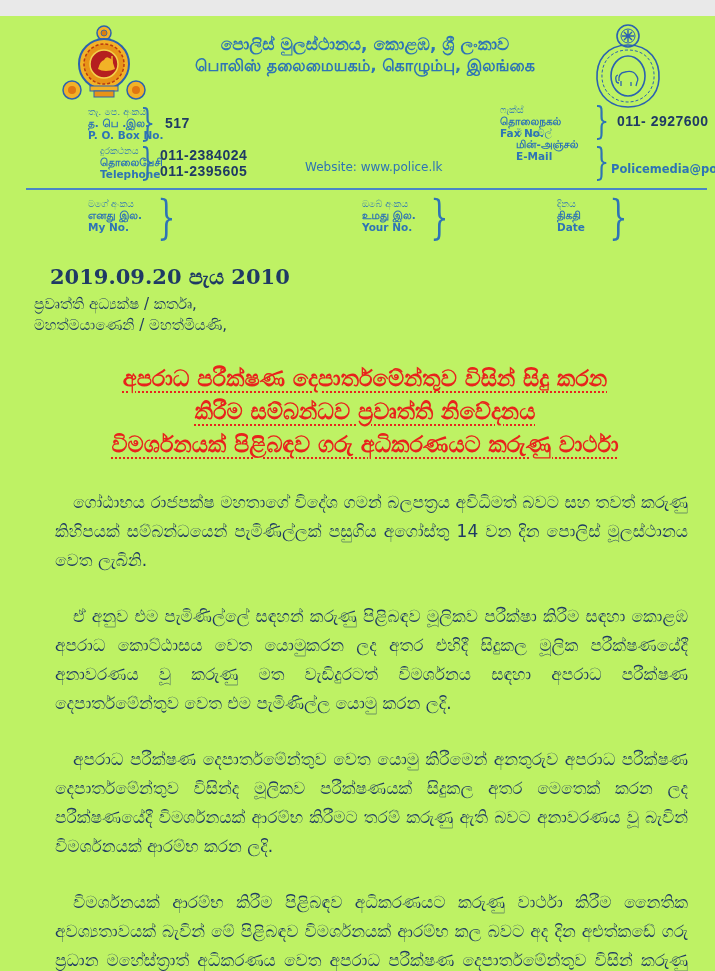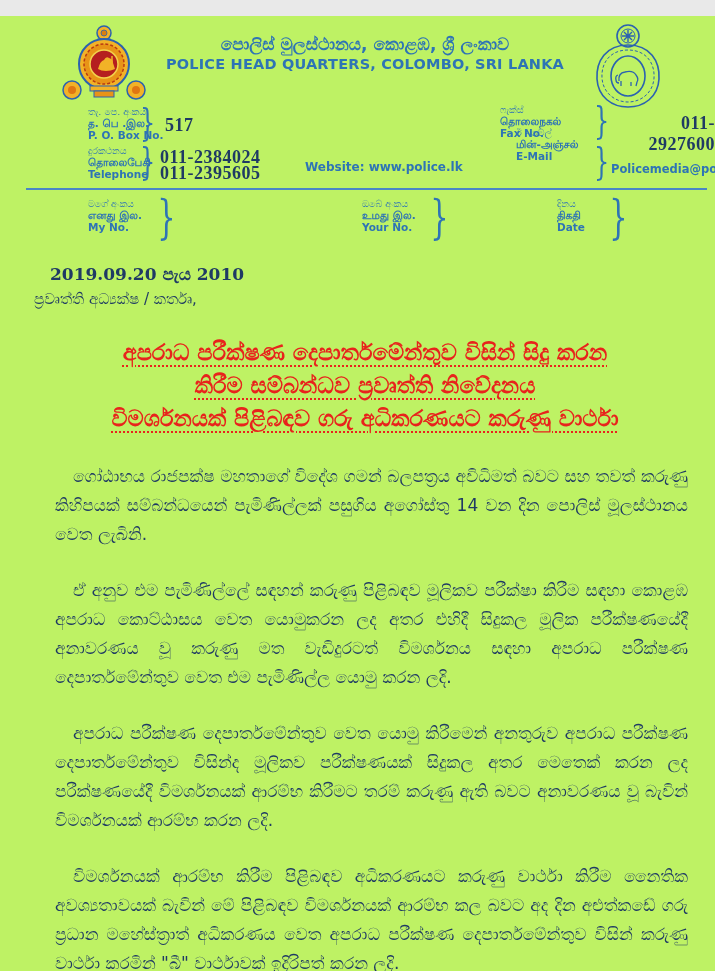--- a/index.html
+++ b/index.html
@@ -30,39 +30,39 @@
   .lbl-en{font-size:10.5px;font-weight:bold;display:block;}
   .brace{
     position:absolute;color:#2e74b5;
     font-family:"DejaVu Serif","Liberation Serif",serif;
     font-weight:normal;
   }
   .brace-sm{font-size:30px;transform:scale(.8,1.25);transform-origin:center;}
   .brace-lg{font-size:36px;transform:scale(.8,1.3);transform-origin:center;}
   .contact-value{
     position:absolute;color:#1f3a64;
-    font-family:Liberation Serif, serif;
-    font-weight:bold;font-size:18px;letter-spacing:.5px;text-align:right;
+    font-family:Liberation Sans, sans-serif;
+    font-weight:bold;font-size:14px;letter-spacing:.5px;text-align:right;
   }
   .contact-value-sans{
     position:absolute;color:#2e74b5;font-weight:bold;font-size:11.5px;
   }
-  .website{position:absolute;color:#2e74b5;font-weight:bold;font-size:12px;text-align:right;}
+  .website{position:absolute;color:#2e74b5;font-weight:normal;font-size:12px;text-align:right;}
   .hrule{position:absolute;left:26px;right:8px;top:172px;height:2px;background:#4a86c5;}
 
   
   .content{
     position:absolute;left:0;top:240px;width:715px;
     padding:8px 27px 0 55px;box-sizing:border-box;
     color:#1f3a64;
   }
   .datetime{
     margin-left:-5px;
     font-family:"DejaVu Serif","Liberation Serif",serif;
-    font-weight:bold;font-size:17px;color:#1f3a64;
+    font-weight:bold;font-size:21px;color:#1f3a64;
   }
   .salutation{margin-left:-21px;margin-top:5px;font-size:15px;line-height:21px;color:#1f3a64;}
   .subject{
     margin:26px 0 0 -10px;width:640px;text-align:center;
     color:#e8231c;font-weight:bold;font-size:22.5px;line-height:33px;
   }
   .subject .u{
     text-decoration:underline;
     text-decoration-style:dotted;
     text-decoration-thickness:2px;
@@ -118,40 +118,40 @@
         <g stroke-width="1.3">
           <path d="M31 60 q-1 -8 6 -9 q8 -2 11 3 q3 4 1 7 l-1 4 M33 60 l0 5 M43 61 l0 4"></path>
           <path d="M30 54 q-3 1 -2 5 q0 3 3 3"></path>
         </g>
       </g>
     </svg>
   </div>
 
   <div class="org-block">
     <div class="org-si">පොලිස් මුලස්ථානය, කොළඹ, ශ්‍රී ලංකාව</div>
-    <div class="org-en">POLICE HEAD QUARTERS, COLOMBO, SRI LANKA</div>
+    <div class="org-ta">பொலிஸ் தலைமையகம், கொழும்பு, இலங்கை</div>
   </div>
 
   <div class="label-group" style="left:88px;top:90px;">
     <span class="lbl-si">තැ. පෙ. අංකය</span>
     <span class="lbl-ta">த. பெ .இல.</span>
     <span class="lbl-en">P. O. Box No.</span>
   </div>
   <span class="brace brace-sm" style="left:138px;top:88px;">}</span>
   <div class="contact-value" style="left:165px;top:99px;">517</div>
 
   <div class="label-group" style="left:500px;top:88px;">
     <span class="lbl-si">ෆැක්ස්</span>
     <span class="lbl-ta">தொலைநகல்</span>
     <span class="lbl-en">Fax No.</span>
   </div>
   <span class="brace brace-sm" style="left:592px;top:86px;">}</span>
   <div class="contact-value" style="left:617px;top:97px;">011- 2927600</div>
 
-  <div class="label-group" style="left:88px;top:129px;">
+  <div class="label-group" style="left:100px;top:129px;">
     <span class="lbl-si">දුරකථනය</span>
     <span class="lbl-ta">தொலைபேசி</span>
     <span class="lbl-en">Telephone</span>
   </div>
   <span class="brace brace-sm" style="left:138px;top:127px;">}</span>
   <div class="contact-value" style="left:160px;top:131px;">011-2384024</div>
   <div class="contact-value" style="left:160px;top:147px;">011-2395605</div>
 
   <div class="website" style="left:305px;top:144px;">Website: www.police.lk</div>
 
@@ -183,20 +183,21 @@
     <span class="lbl-si">දිනය</span>
     <span class="lbl-ta">திகதி</span>
     <span class="lbl-en">Date</span>
   </div>
   <span class="brace brace-lg" style="left:607px;top:180px;">}</span>
 
   <div class="content">
     <div class="datetime">2019.09.20 පැය 2010</div>
     <div class="salutation">
       <div>ප්‍රවෘත්ති අධ්‍යක්ෂ / කර්තෘ,</div>
+      <div>මහත්මයාණෙනි / මහත්මියණි,</div>
     </div>
 
     <div class="subject">
       <div><span class="u">අපරාධ පරීක්ෂණ දෙපාර්තමේන්තුව විසින් සිදු කරන</span></div>
       <div><span class="u">කිරීම සම්බන්ධව ප්‍රවෘත්ති නිවේදනය</span></div>
       <div><span class="u">විමර්ශනයක් පිළිබඳව ගරු අධිකරණයට කරුණු වාර්ථා</span></div>
     </div>
 
     <p class="para">ගෝඨාභය රාජපක්ෂ මහතාගේ විදේශ ගමන් බලපත්‍රය අවිධිමත් බවට සහ තවත් කරුණු කිහිපයක් සම්බන්ධයෙන් පැමිණිල්ලක් පසුගිය අගෝස්තු 14 වන දින පොලිස් මූලස්ථානය වෙත ලැබිනි.</p>
     <p class="para">ඒ අනුව එම පැමිණිල්ලේ සඳහන් කරුණු පිළිබඳව මූලිකව පරීක්ෂා කිරීම සඳහා කොළඹ අපරාධ කොට්ඨාසය වෙත යොමුකරන ලද අතර එහිදී සිදුකල මූලික පරීක්ෂණයේදී අනාවරණය වූ කරුණු මත වැඩිදුරටත් විමර්ශනය සඳහා අපරාධ පරීක්ෂණ දෙපාර්තමේන්තුව වෙත එම පැමිණිල්ල යොමු කරන ලදි.</p>

